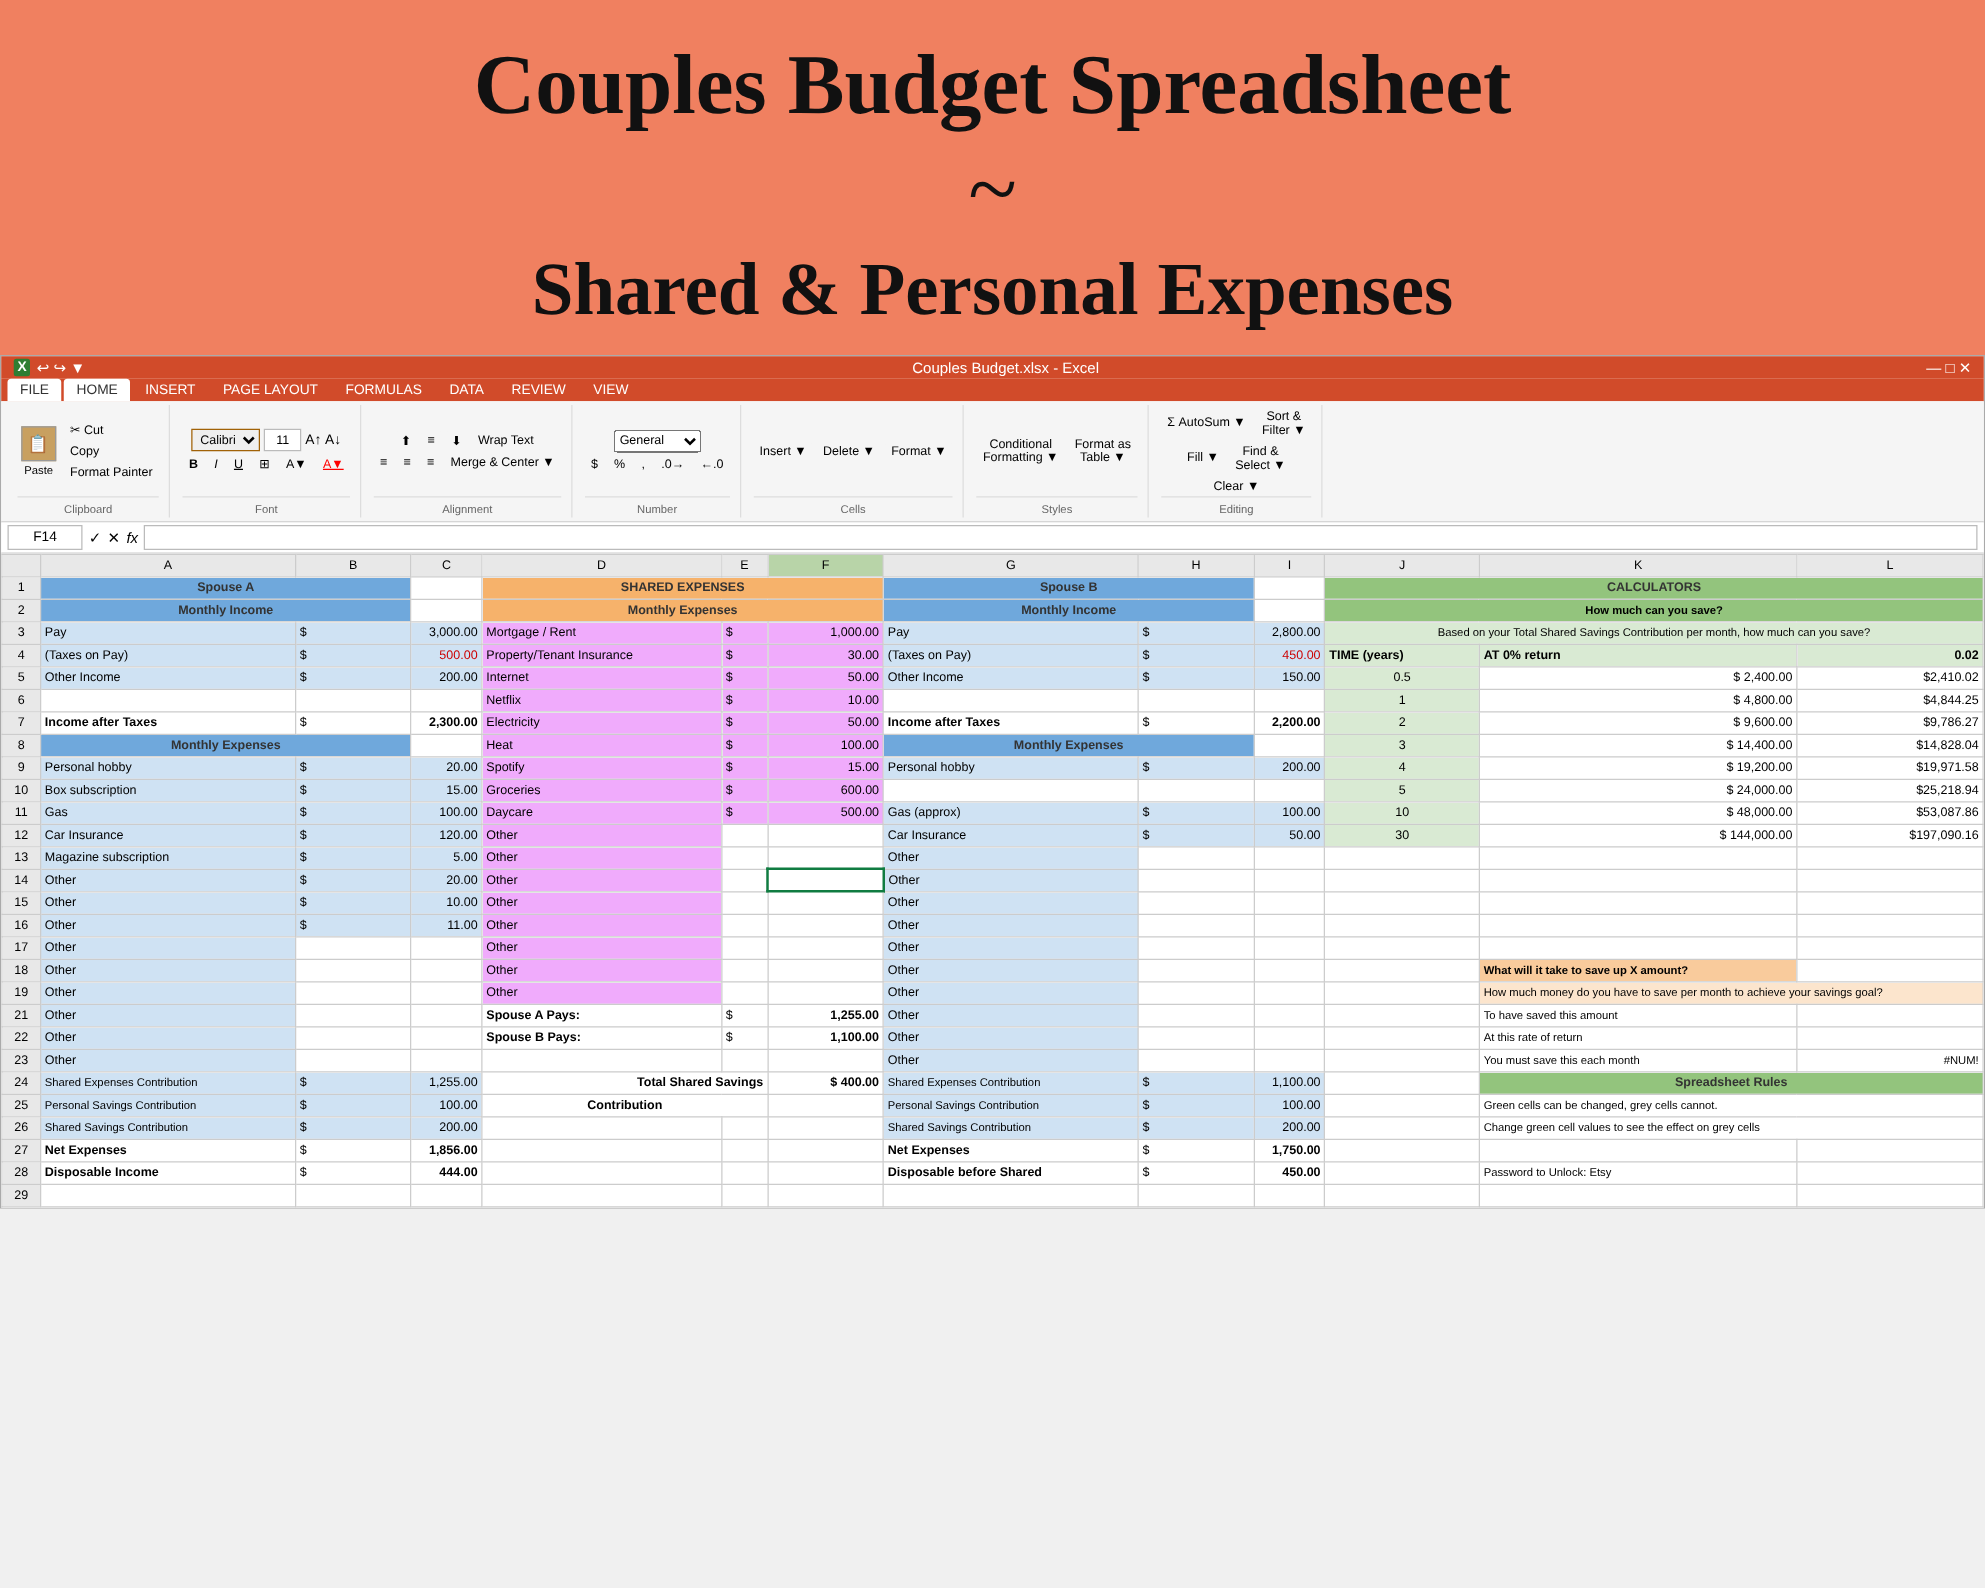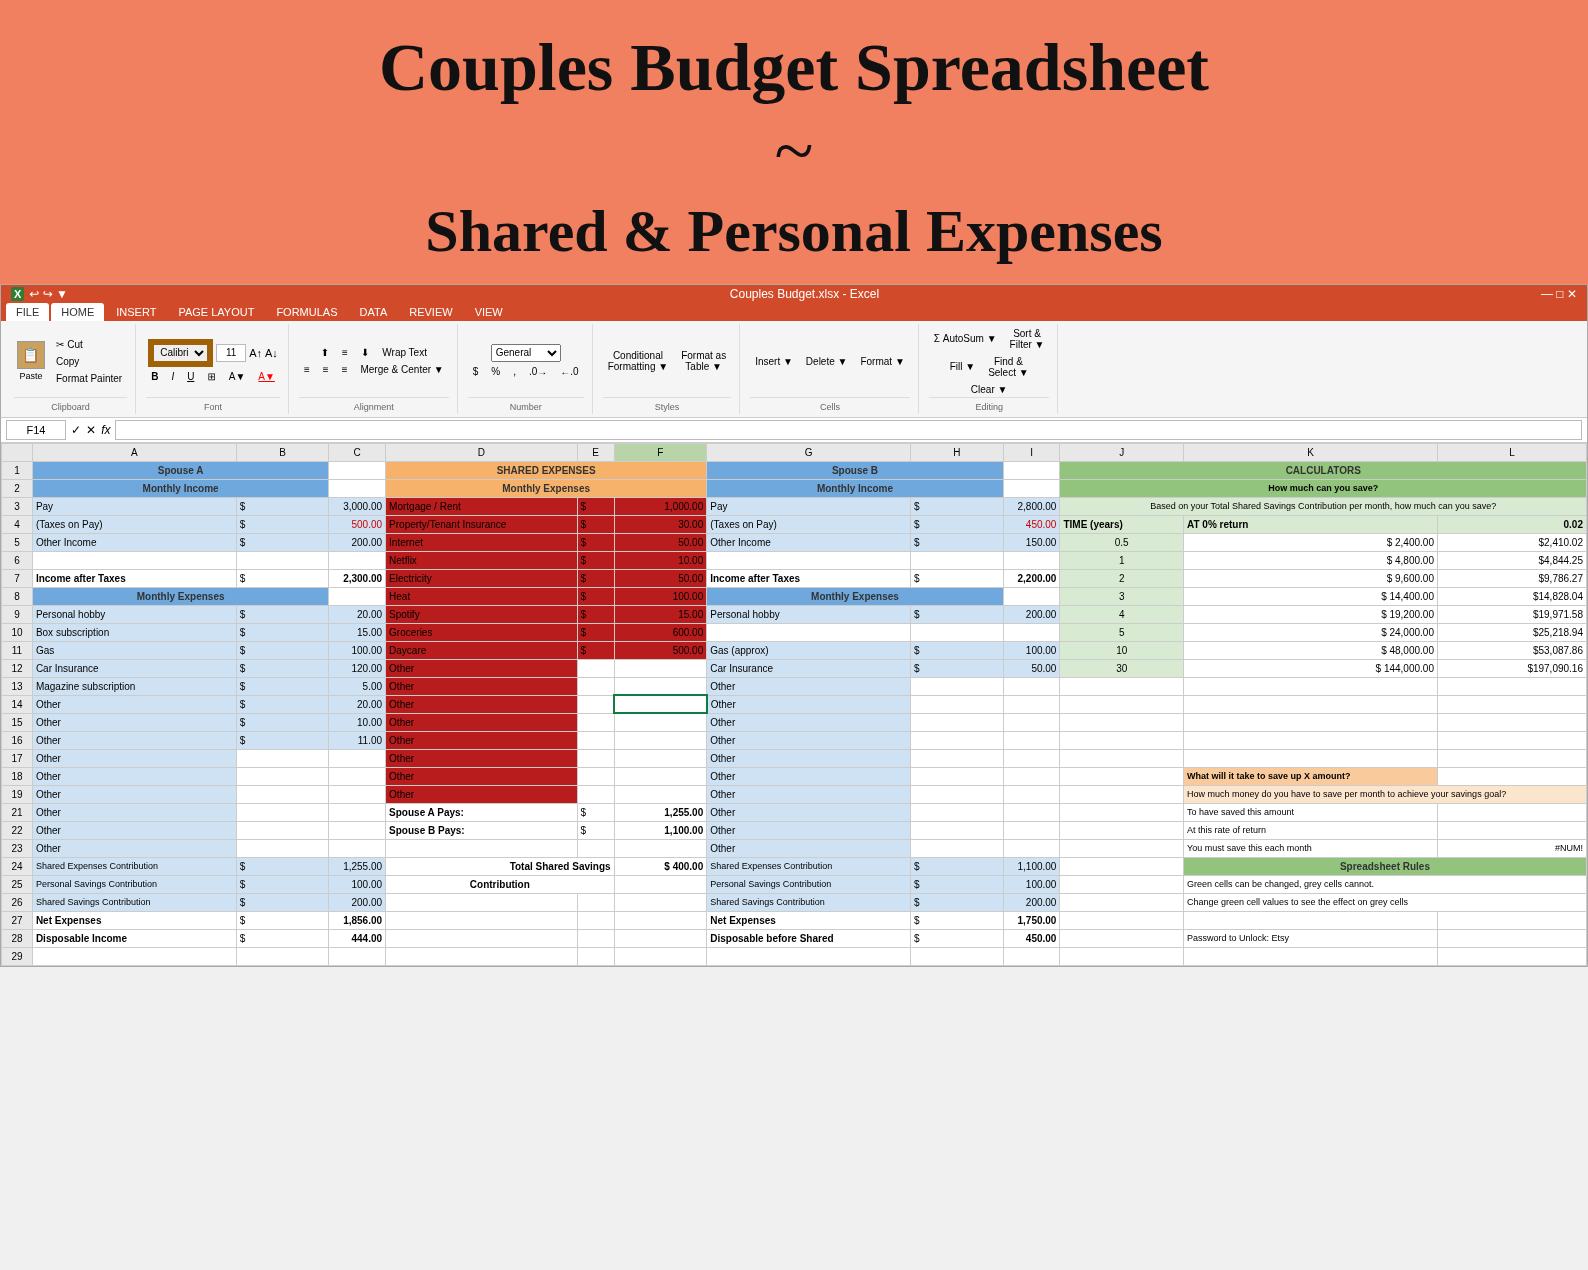--- a/index.html
+++ b/index.html
@@ -140,21 +140,21 @@
     .paste-icon {
       width: 28px; height: 28px;
       background: #c8a060;
       border: 1px solid #999;
       display: flex; align-items: center; justify-content: center;
       font-size: 14px;
       margin-bottom: 2px;
     }
     .font-row { display: flex; align-items: center; gap: 3px; }
     select.font-select {
-      height: 28px; font-size: 10px; border: 6px solid #a16207;
+      height: 18px; font-size: 10px; border: 1px solid #a16207;
       padding: 0 2px;
     }
     input.font-size {
       width: 30px; height: 18px; font-size: 10px;
       border: 1px solid #bbb; text-align: center;
     }
 
     
     .formula-bar {
       display: flex;
@@ -218,21 +218,21 @@
     .col-i { width: 30px; }
     .col-j { width: 100px; }
     .col-k { width: 100px; }
     .col-l { width: 100px; }
 
     
     .blue-header { background: #6fa8dc; text-align: center; font-weight: bold; color: #333; }
     .orange-header { background: #f6b26b; text-align: center; font-weight: bold; color: #333; }
     .green-header { background: #93c47d; text-align: center; font-weight: bold; color: #333; }
     .light-blue { background: #cfe2f3; }
-    .light-orange { background: #b91c1c; }
+    .light-orange { background: #f0abfc; }
     .light-green { background: #d9ead3; }
     .bold { font-weight: bold; }
     .right { text-align: right; }
     .center { text-align: center; }
     .selected-cell { border: 2px solid #107c41 !important; }
 
     .calc-header { background: #93c47d; text-align: center; font-weight: bold; font-size: 9px; }
     .calc-subheader { background: #d9ead3; font-size: 9px; text-align: center; margin-top: 16px; }
     .orange-label { background: #f9cb9c; font-weight: bold; font-size: 9px; }
     .orange-desc { background: #fce5cd; font-size: 9px; }
@@ -336,39 +336,39 @@
           <button class="ribbon-btn">$</button>
           <button class="ribbon-btn">%</button>
           <button class="ribbon-btn">,</button>
           <button class="ribbon-btn">.0→</button>
           <button class="ribbon-btn">←.0</button>
         </div>
       </div>
       <div class="ribbon-group-label">Number</div>
     </div>
 
-    <div class="ribbon-group" style="min-width:120px">
-      <div class="ribbon-group-content">
-        <div class="font-row">
-          <button class="ribbon-btn">Conditional<br>Formatting ▼</button>
-          <button class="ribbon-btn">Format as<br>Table ▼</button>
-        </div>
-      </div>
-      <div class="ribbon-group-label">Styles</div>
-    </div>
-
     <div class="ribbon-group">
       <div class="ribbon-group-content">
         <div class="font-row">
           <button class="ribbon-btn">Insert ▼</button>
           <button class="ribbon-btn">Delete ▼</button>
           <button class="ribbon-btn">Format ▼</button>
         </div>
       </div>
       <div class="ribbon-group-label">Cells</div>
+    </div>
+
+    <div class="ribbon-group" style="min-width:120px">
+      <div class="ribbon-group-content">
+        <div class="font-row">
+          <button class="ribbon-btn">Conditional<br>Formatting ▼</button>
+          <button class="ribbon-btn">Format as<br>Table ▼</button>
+        </div>
+      </div>
+      <div class="ribbon-group-label">Styles</div>
     </div>
 
     <div class="ribbon-group" style="min-width:130px">
       <div class="ribbon-group-content">
         <div class="font-row">
           <button class="ribbon-btn">Σ AutoSum ▼</button>
           <button class="ribbon-btn">Sort &amp;<br>Filter ▼</button>
         </div>
         <div class="font-row">
           <button class="ribbon-btn">Fill ▼</button>

